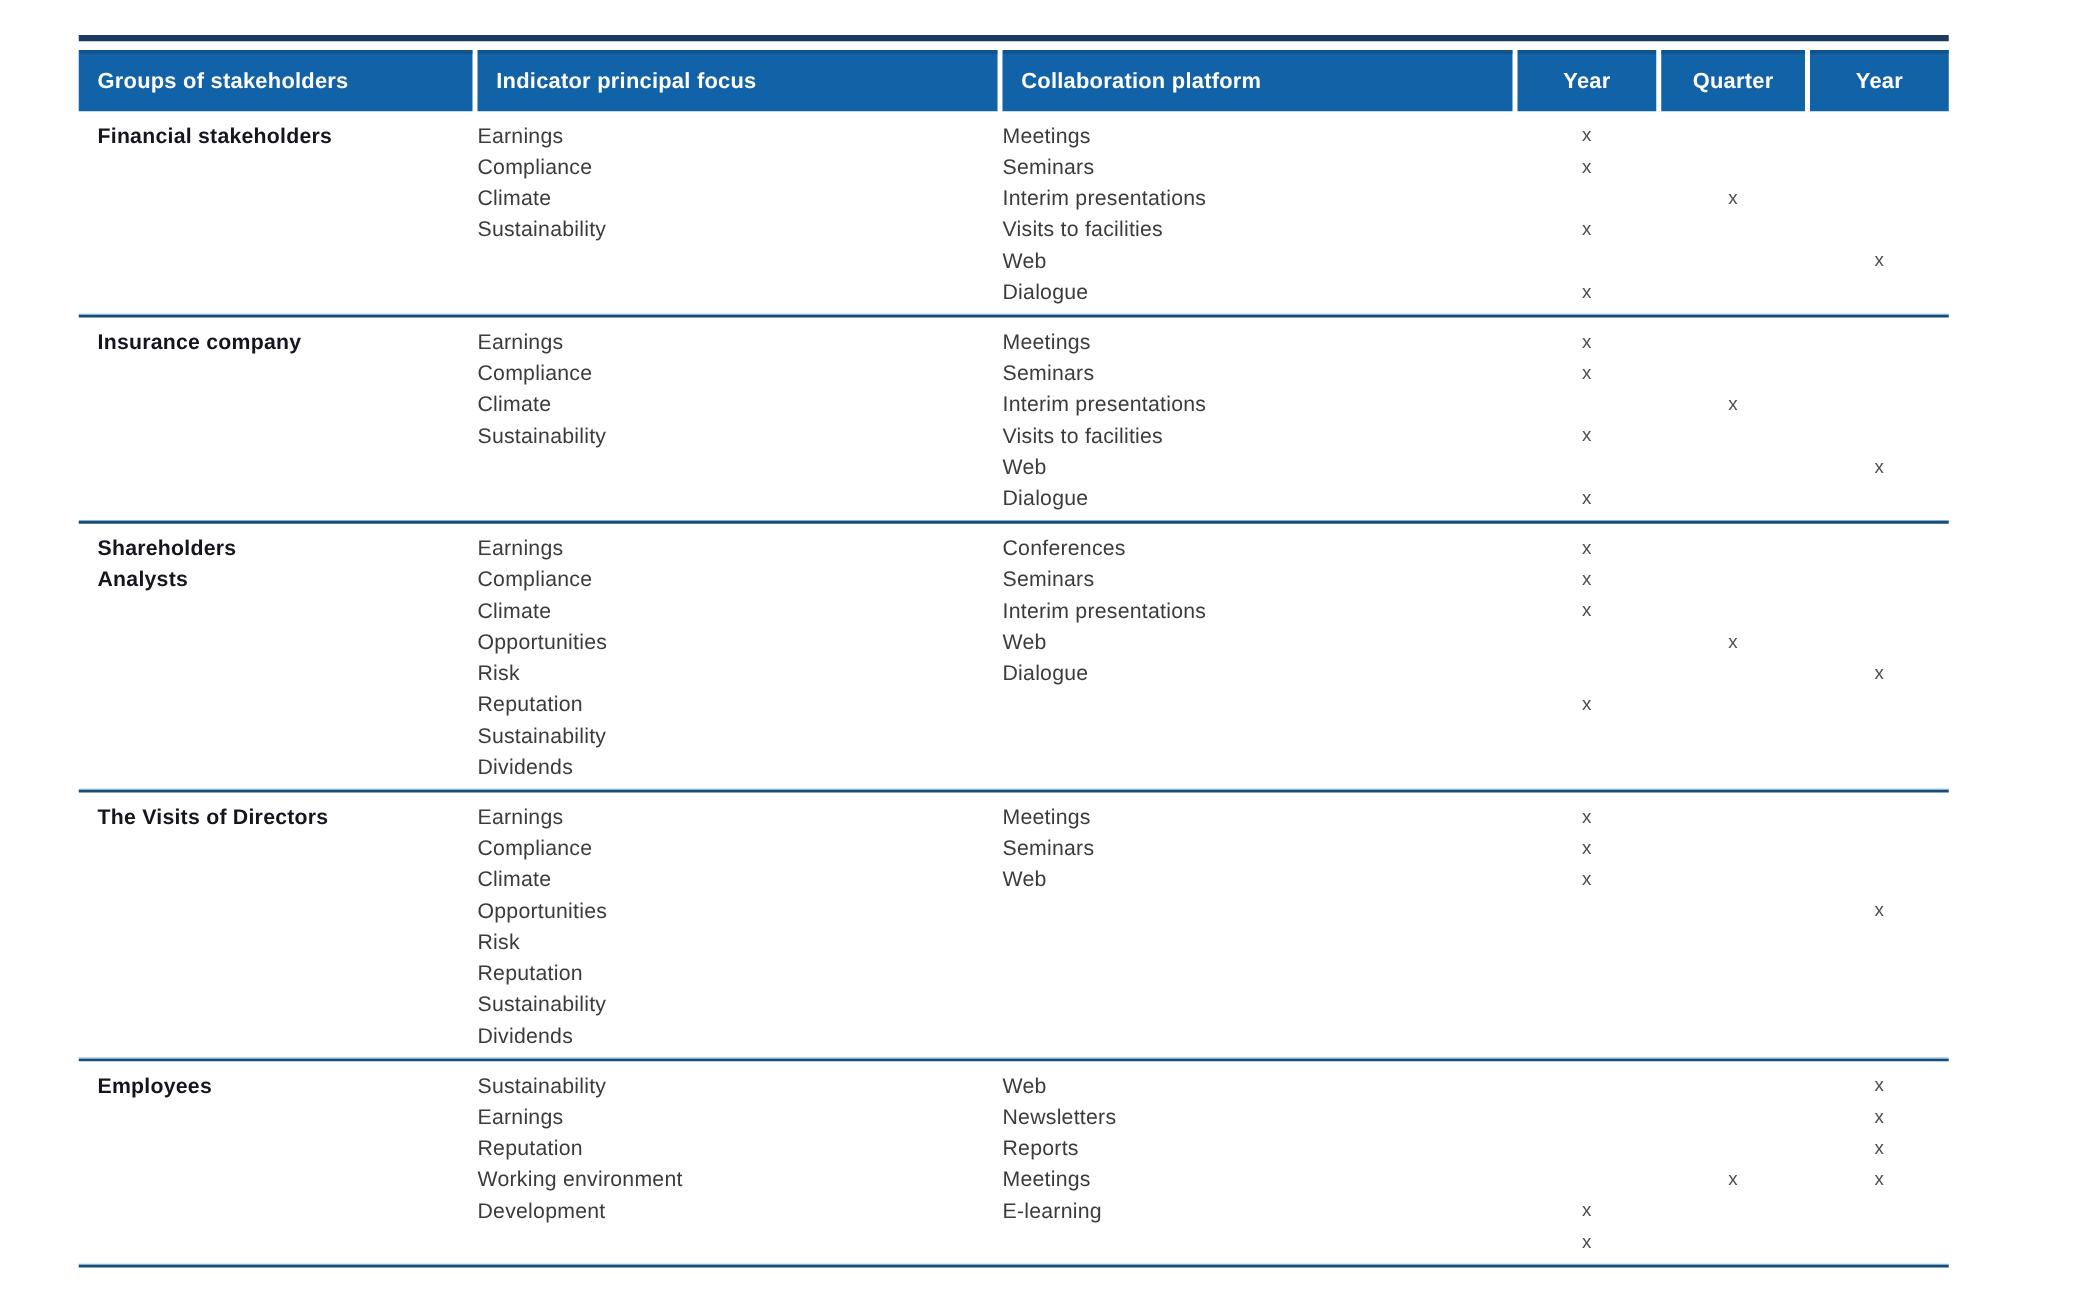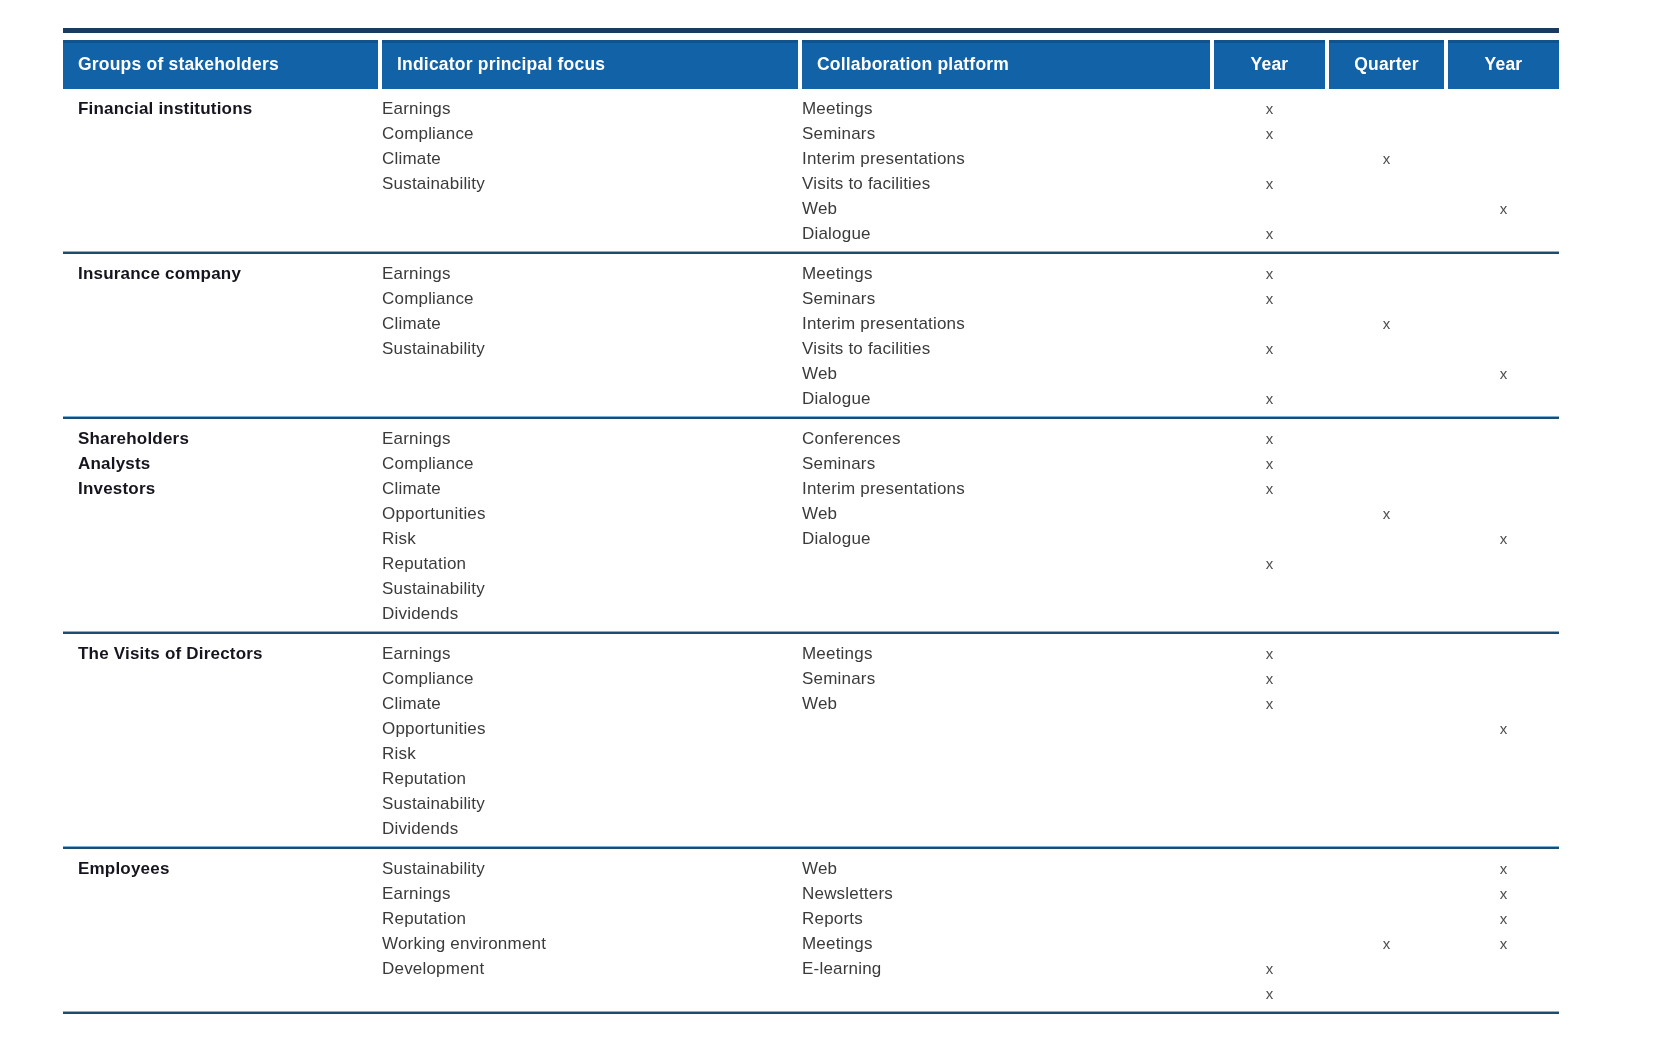--- a/index.html
+++ b/index.html
@@ -77,21 +77,21 @@
     <div class="hdr-cell hdr-left">Indicator principal focus</div>
     <div class="hdr-cell hdr-left">Collaboration platform</div>
     <div class="hdr-cell hdr-center">Year</div>
     <div class="hdr-cell hdr-center">Quarter</div>
     <div class="hdr-cell hdr-center">Year</div>
   </div>
 
   <div id="sections-container">
       <div class="grid sec-row">
         <div class="cell names-cell">
-          <div>Financial institutions</div>
+          <div>Financial stakeholders</div>
         </div>
         <div class="cell">
           <div>Earnings</div>
           <div>Compliance</div>
           <div>Climate</div>
           <div>Sustainability</div>
         </div>
         <div class="cell">
           <div>Meetings</div>
           <div>Seminars</div>
@@ -167,21 +167,20 @@
           <div>&nbsp;</div>
           <div>x</div>
           <div>&nbsp;</div>
         </div>
       </div>
       <div class="divider"></div>
       <div class="grid sec-row">
         <div class="cell names-cell">
           <div>Shareholders</div>
           <div>Analysts</div>
-          <div>Investors</div>
         </div>
         <div class="cell">
           <div>Earnings</div>
           <div>Compliance</div>
           <div>Climate</div>
           <div>Opportunities</div>
           <div>Risk</div>
           <div>Reputation</div>
           <div>Sustainability</div>
           <div>Dividends</div>

